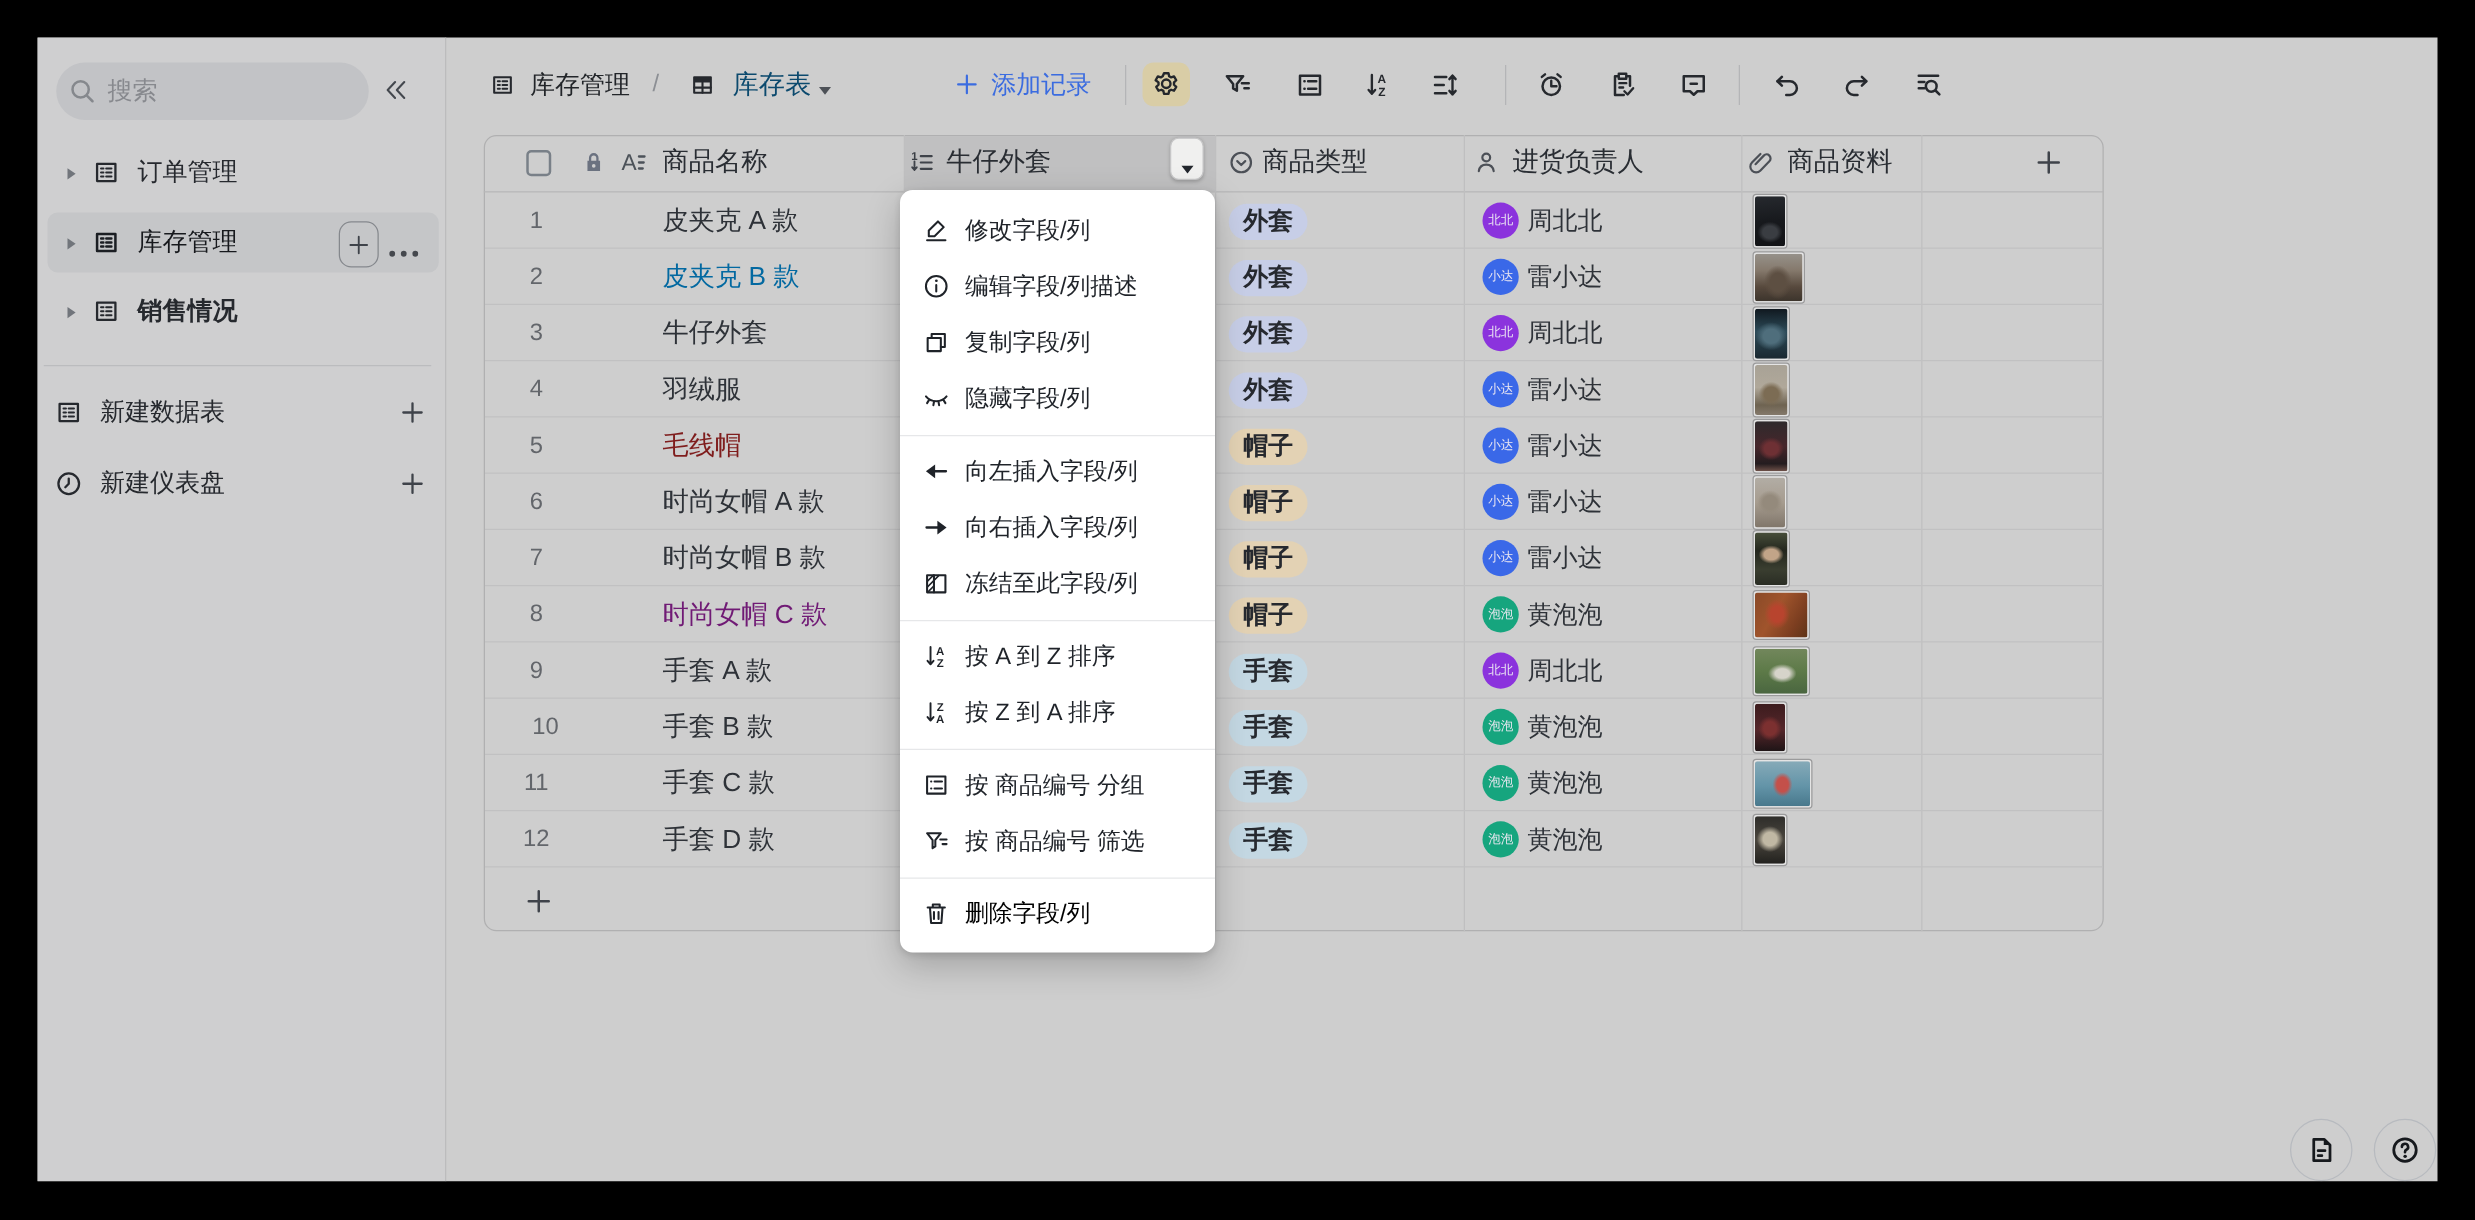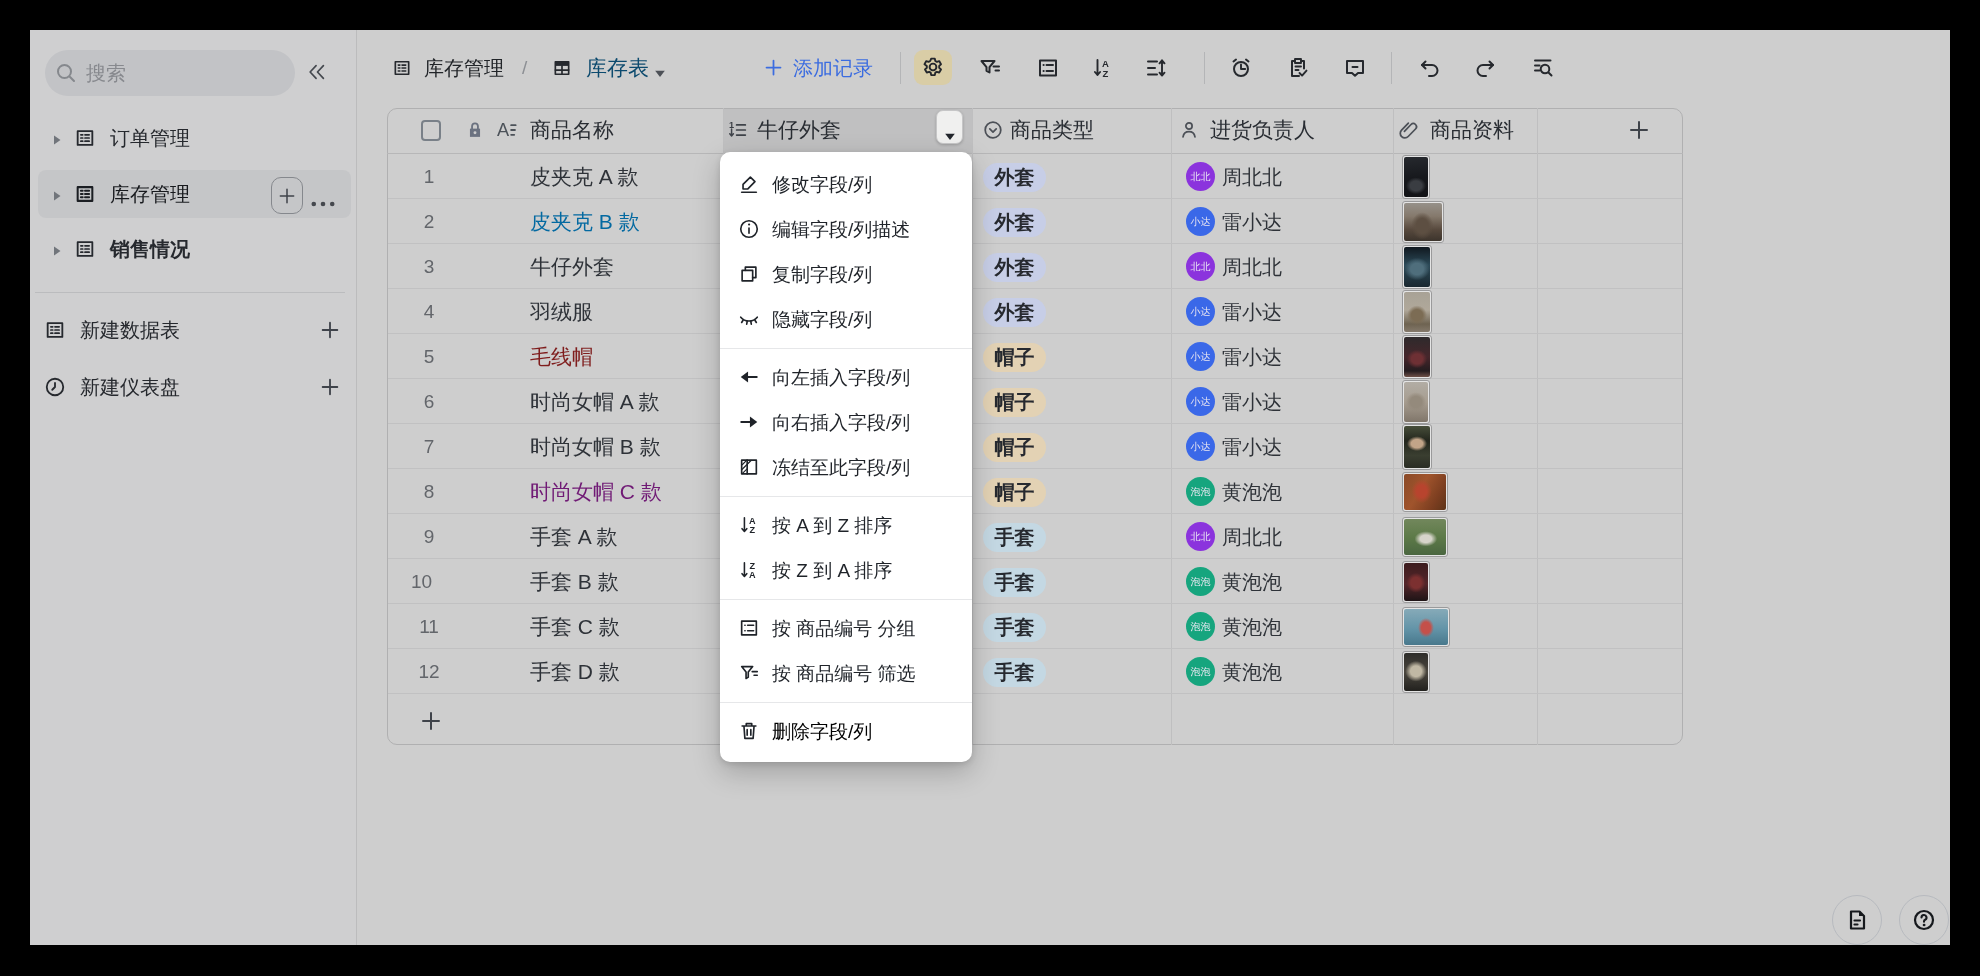--- a/index.html
+++ b/index.html
@@ -252,21 +252,21 @@
 <div class="txt" style="left:1192px;top:448px;width:140px;height:28px;font-size:20px;color:#2e3238;line-height:28px">黄泡泡</div>
 <div class="" style="left:1372px;top:442px;width:46px;height:40px;background:#e4e4e4;border:1px solid #9a9a9b;border-radius:3px"></div>
 <div class="" style="left:1374px;top:444px;width:42px;height:36px;background:radial-gradient(ellipse 40% 55% at 42% 48%, #b8442e 0 30%, rgba(0,0,0,0) 60%), linear-gradient(120deg,#8a4a28 0%,#a0542c 40%,#7c3e20 75%,#5e3418 100%);border-radius:2px"></div>
 <div class="" style="left:381px;top:494px;width:36px;height:26px;font-size:19px;color:#63666b;line-height:26px;text-align:center">9</div>
 <div class="txt" style="left:500px;top:493px;width:190px;height:28px;font-size:21px;color:#2e3238;line-height:28px">手套 A 款</div>
 <div class="" style="left:953px;top:493px;width:63px;height:29px;background:#c4d8e3;border-radius:15px;text-align:center;font-size:20px;font-weight:600;color:#26292f;line-height:29px">手套</div>
 <div class="" style="left:1156px;top:492px;width:29px;height:29px;background:#8b33dd;border-radius:50%;color:#ece8f2;font-size:10px;text-align:center;line-height:29px">北北</div>
 <div class="txt" style="left:1192px;top:493px;width:140px;height:28px;font-size:20px;color:#2e3238;line-height:28px">周北北</div>
 <div class="" style="left:1372px;top:487px;width:46px;height:40px;background:#e4e4e4;border:1px solid #9a9a9b;border-radius:3px"></div>
 <div class="" style="left:1374px;top:489px;width:42px;height:36px;background:radial-gradient(ellipse 45% 35% at 52% 55%, #d6d4ca 0 30%, rgba(0,0,0,0) 60%), linear-gradient(180deg,#72875c 0%,#5d7a48 50%,#4a6640 100%);border-radius:2px"></div>
-<div class="" style="left:381px;top:539px;width:36px;height:26px;font-size:19px;color:#63666b;line-height:26px;text-align:left">10</div>
+<div class="" style="left:381px;top:539px;width:36px;height:26px;font-size:19px;color:#63666b;line-height:26px;text-align:right">10</div>
 <div class="txt" style="left:500px;top:538px;width:190px;height:28px;font-size:21px;color:#2e3238;line-height:28px">手套 B 款</div>
 <div class="" style="left:953px;top:538px;width:63px;height:29px;background:#c4d8e3;border-radius:15px;text-align:center;font-size:20px;font-weight:600;color:#26292f;line-height:29px">手套</div>
 <div class="" style="left:1156px;top:537px;width:29px;height:29px;background:#16a57e;border-radius:50%;color:#ece8f2;font-size:10px;text-align:center;line-height:29px">泡泡</div>
 <div class="txt" style="left:1192px;top:538px;width:140px;height:28px;font-size:20px;color:#2e3238;line-height:28px">黄泡泡</div>
 <div class="" style="left:1372px;top:531px;width:28px;height:42px;background:#e4e4e4;border:1px solid #9a9a9b;border-radius:3px"></div>
 <div class="" style="left:1374px;top:533px;width:24px;height:38px;background:radial-gradient(ellipse 60% 40% at 50% 52%, #7c3030 0 35%, rgba(0,0,0,0) 65%), linear-gradient(180deg,#3c1c1e 0%,#55262a 55%,#1e1416 100%);border-radius:2px"></div>
 <div class="" style="left:381px;top:584px;width:36px;height:26px;font-size:19px;color:#63666b;line-height:26px;text-align:center">11</div>
 <div class="txt" style="left:500px;top:583px;width:190px;height:28px;font-size:21px;color:#2e3238;line-height:28px">手套 C 款</div>
 <div class="" style="left:953px;top:583px;width:63px;height:29px;background:#c4d8e3;border-radius:15px;text-align:center;font-size:20px;font-weight:600;color:#26292f;line-height:29px">手套</div>
 <div class="" style="left:1156px;top:582px;width:29px;height:29px;background:#16a57e;border-radius:50%;color:#ece8f2;font-size:10px;text-align:center;line-height:29px">泡泡</div>

